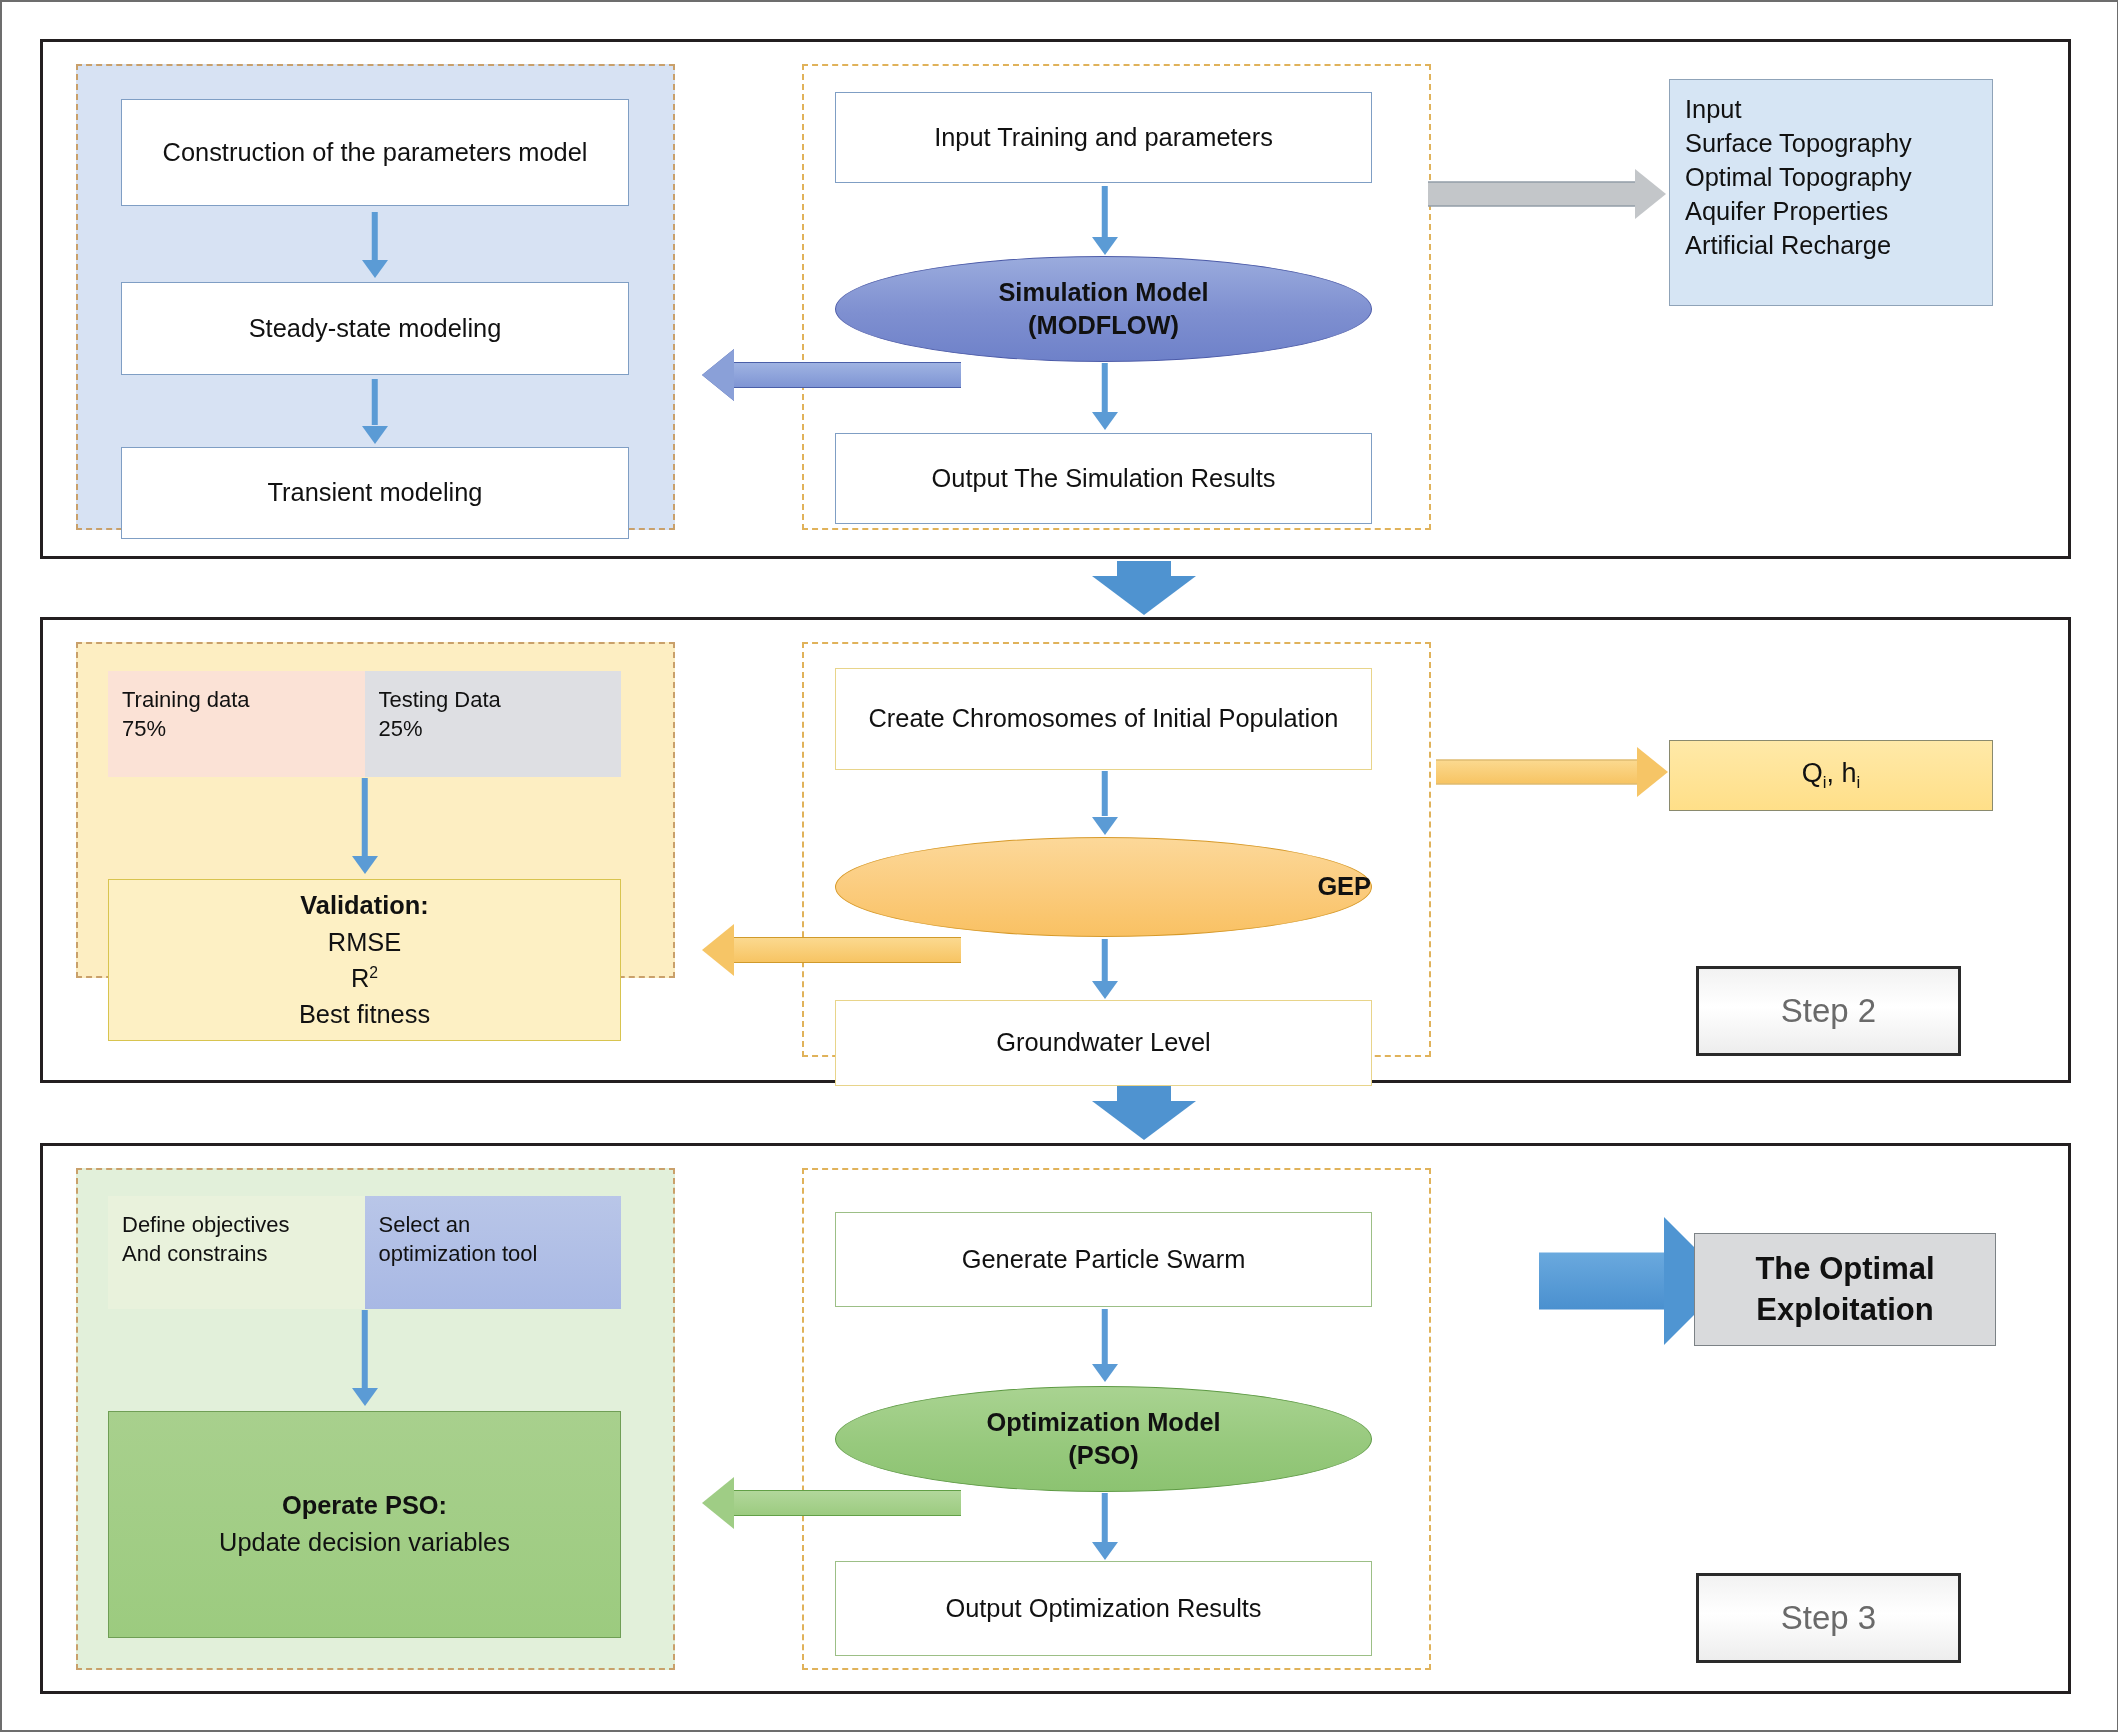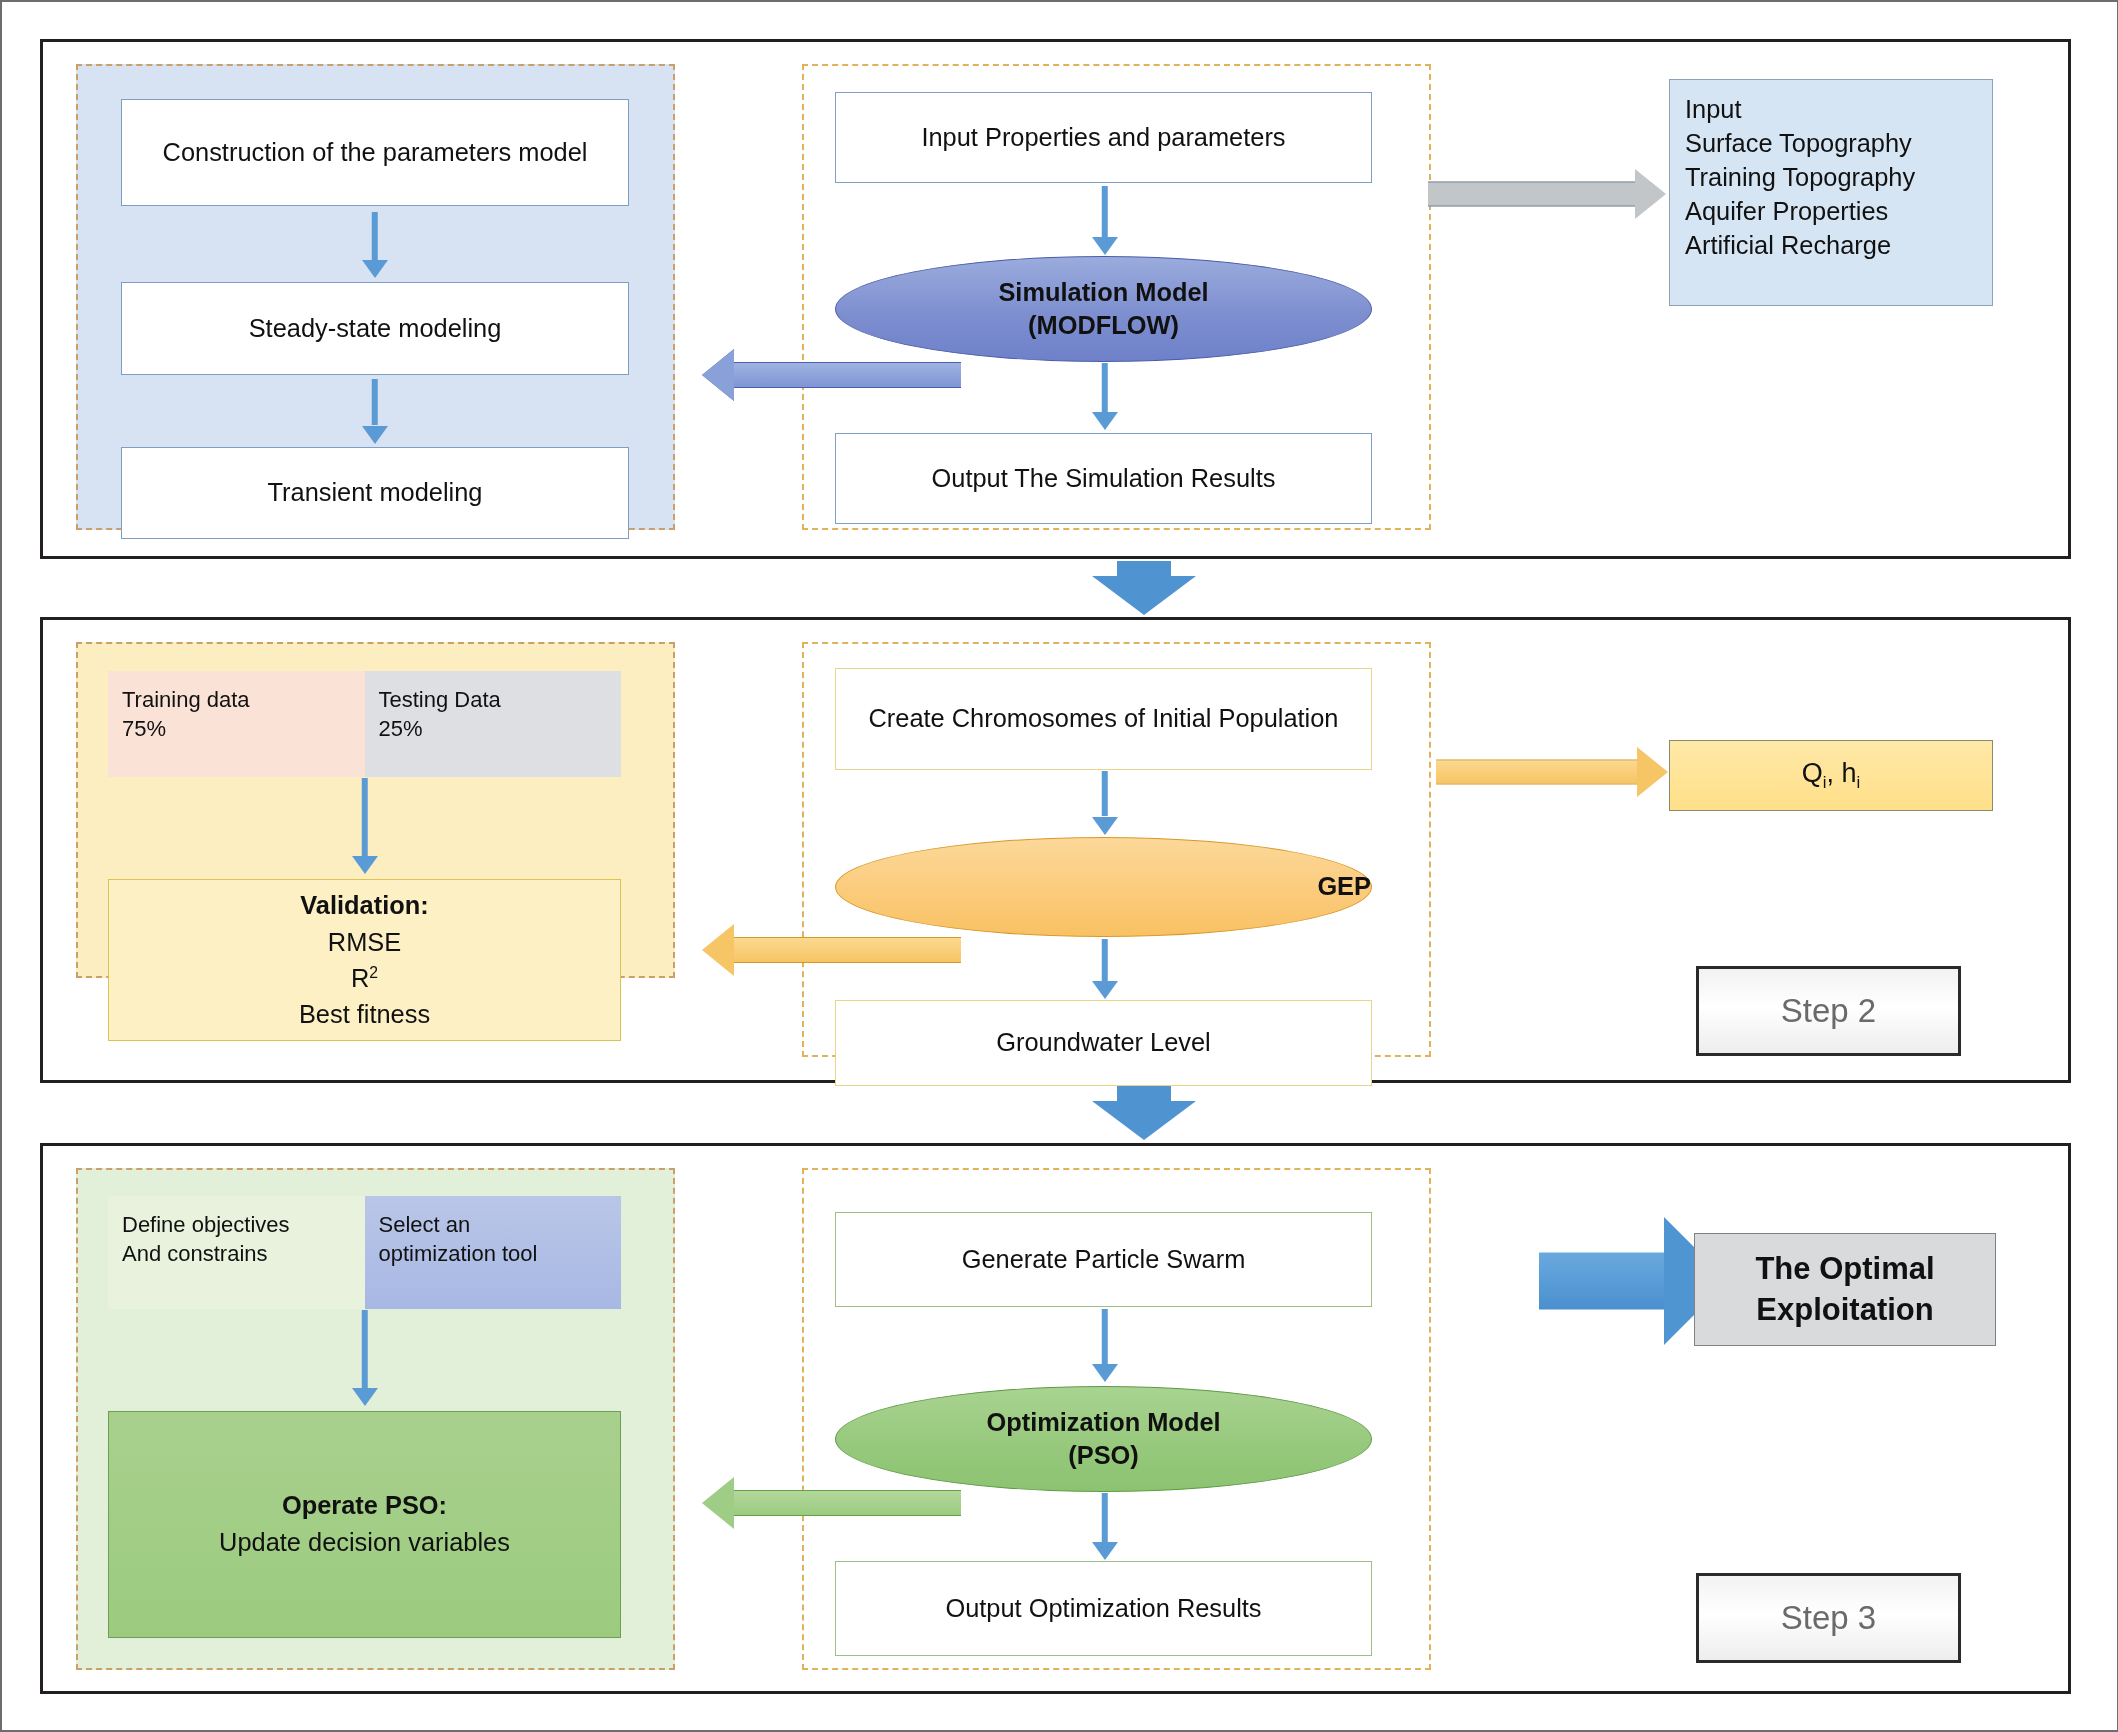--- a/index.html
+++ b/index.html
@@ -235,21 +235,21 @@
 
       <div class="varrow" style="left:275px;top:313px;width:43px;height:65px;">
         <div class="stem" style="height:46px;"></div>
           <div class="head"></div>
       </div>
 
       <div class="box" style="left:43px;top:381px;width:508px;height:92px;">Transient modeling</div>
     </div>
 
     <div class="dashed right-region" id="p1-right">
-      <div class="box" style="left:31px;top:26px;width:537px;height:91px;">Input Properties and parameters</div>
+      <div class="box" style="left:31px;top:26px;width:537px;height:91px;">Input Training and parameters</div>
 
       <div class="varrow" style="left:279px;top:120px;width:43px;height:69px;">
         <div class="stem" style="height:51px;"></div>
           <div class="head"></div>
       </div>
 
       <div class="ellipse el-blue" style="left:31px;top:190px;width:537px;height:106px;">
         <div>
           <span>Simulation Model</span><br>
           <span>(MODFLOW)</span>
@@ -270,21 +270,21 @@
     </div>
 
     <div class="harrow-r har-gray" style="left:1385px;top:127px;width:238px;height:50px;">
       <div class="shaft" style="width:210px;"></div>
         <div class="tip"></div>
     </div>
 
     <div class="info-box" style="left:1626px;top:37px;width:324px;height:227px;">
       <div>Input</div>
       <div>Surface Topography</div>
-      <div>Training Topography</div>
+      <div>Optimal Topography</div>
       <div>Aquifer Properties</div>
       <div>Artificial Recharge</div>
     </div>
 
   </div>
 
   <div class="downarrow" style="left:1088px;top:559px;width:108px;height:54px;">
     <div class="shaft" style="height:23px;"></div>
       <div class="tip"></div>
   </div>

